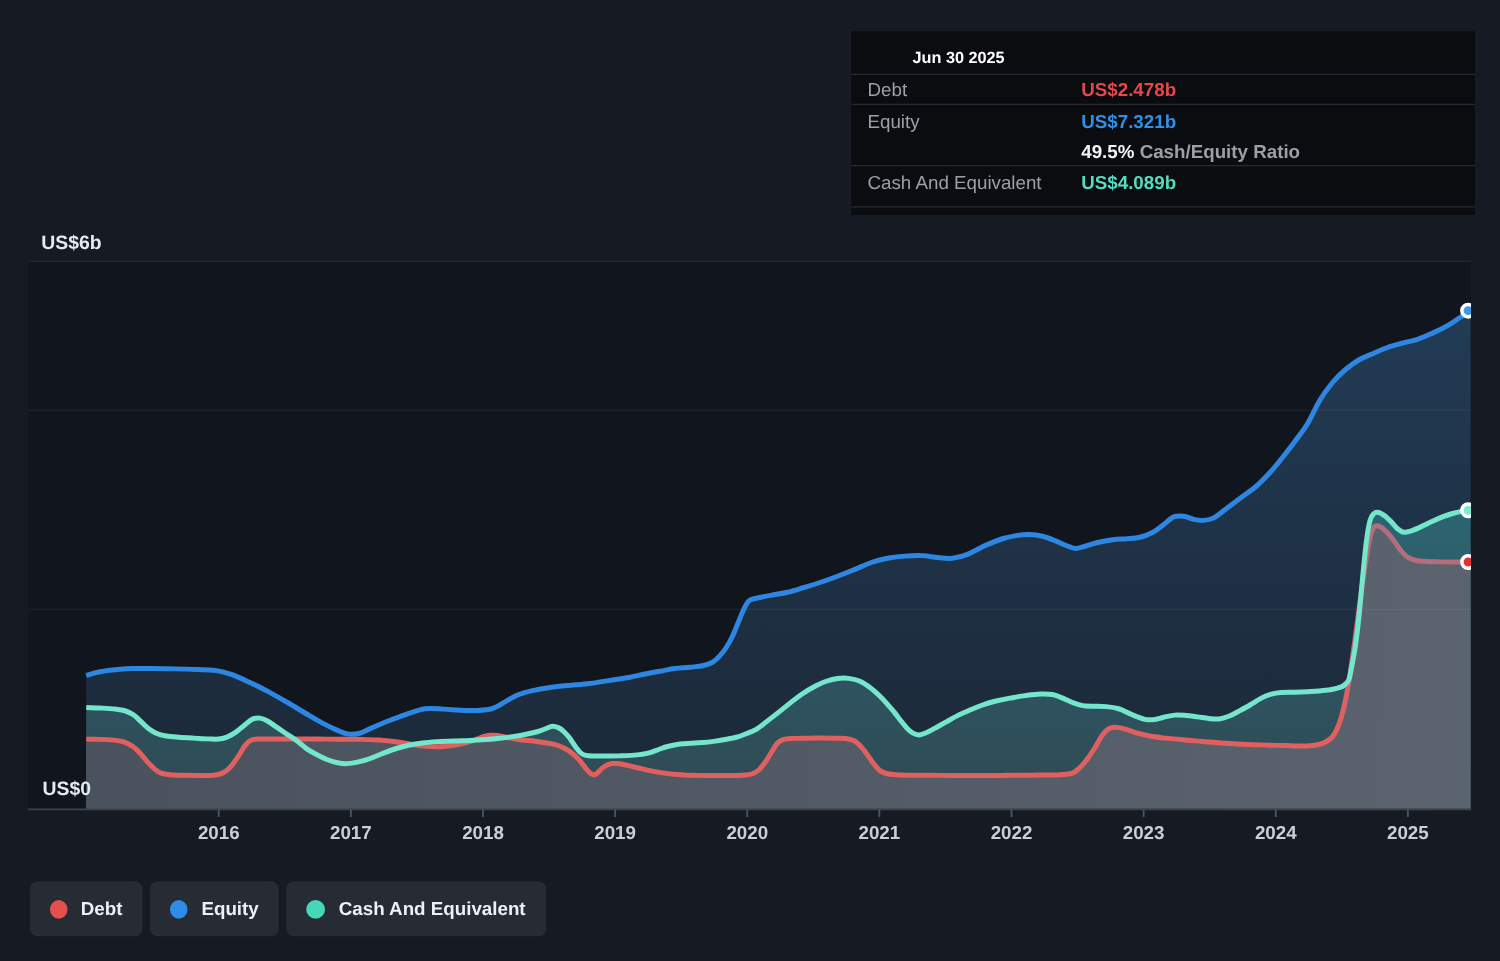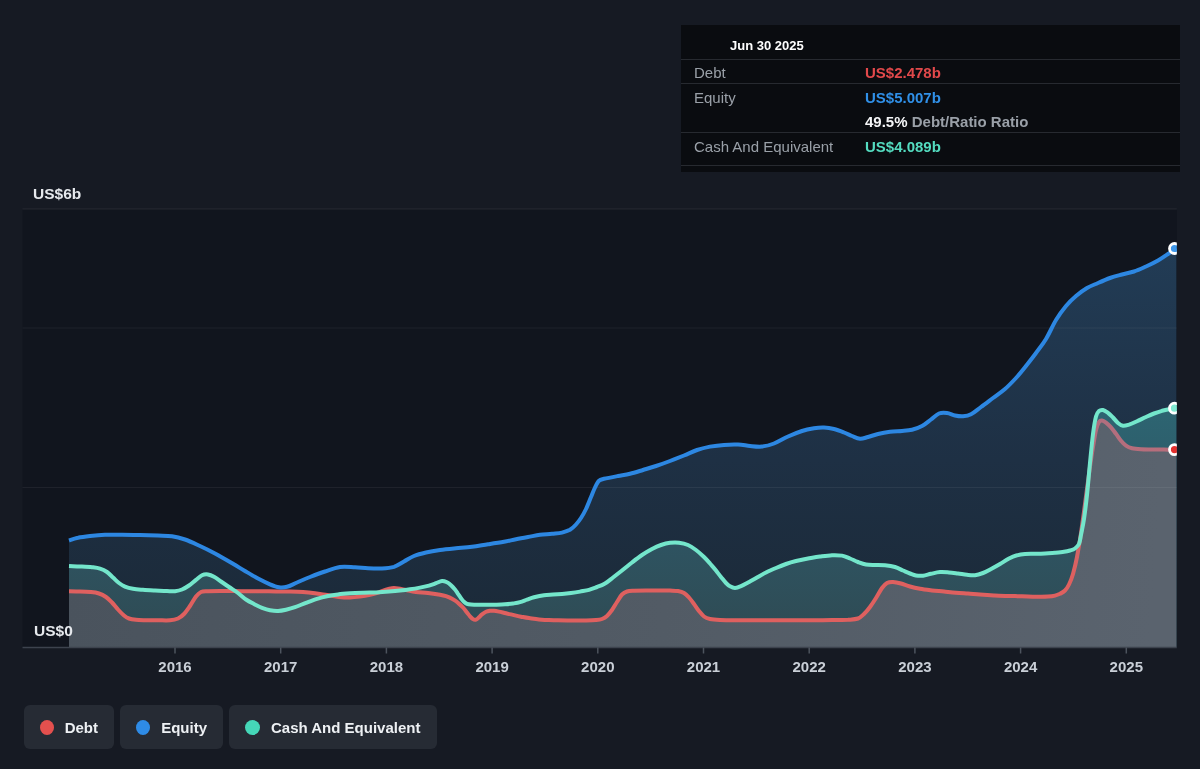--- a/index.html
+++ b/index.html
@@ -88,22 +88,22 @@
       <text x="1020.6" y="671.5" text-anchor="middle" class="yl">2024</text>
       <text x="1126.3" y="671.5" text-anchor="middle" class="yl">2025</text>
 </svg>
 <div id="tip">
 <div class="tt">Jun 30 2025</div>
 <div class="sep" style="top:34.1px"></div>
 <div class="lab" style="top:39.5px">Debt</div>
 <div class="val" style="top:39.5px;color:#e2494b">US$2.478b</div>
 <div class="sep" style="top:58.8px"></div>
 <div class="lab" style="top:64px">Equity</div>
-<div class="val" style="top:64px;color:#3090e8">US$5.007b</div>
-<div class="val" style="top:88.5px;color:#f4f5f7">49.5% <span style="color:#9aa0a8;font-weight:bold">Debt/Ratio Ratio</span></div>
+<div class="val" style="top:64px;color:#3090e8">US$7.321b</div>
+<div class="val" style="top:88.5px;color:#f4f5f7">49.5% <span style="color:#9aa0a8;font-weight:bold">Cash/Equity Ratio</span></div>
 <div class="sep" style="top:107.9px"></div>
 <div class="lab" style="top:113px">Cash And Equivalent</div>
 <div class="val" style="top:113px;color:#54dcc0">US$4.089b</div>
 <div class="sep" style="top:140.8px"></div>
 </div>
 <div class="leg" style="left:23.5px;width:90.5px">
       <div class="dot" style="background:#e4504e"></div>
       <div class="lt">Debt</div>
     </div>
 <div class="leg" style="left:120px;width:103px">

